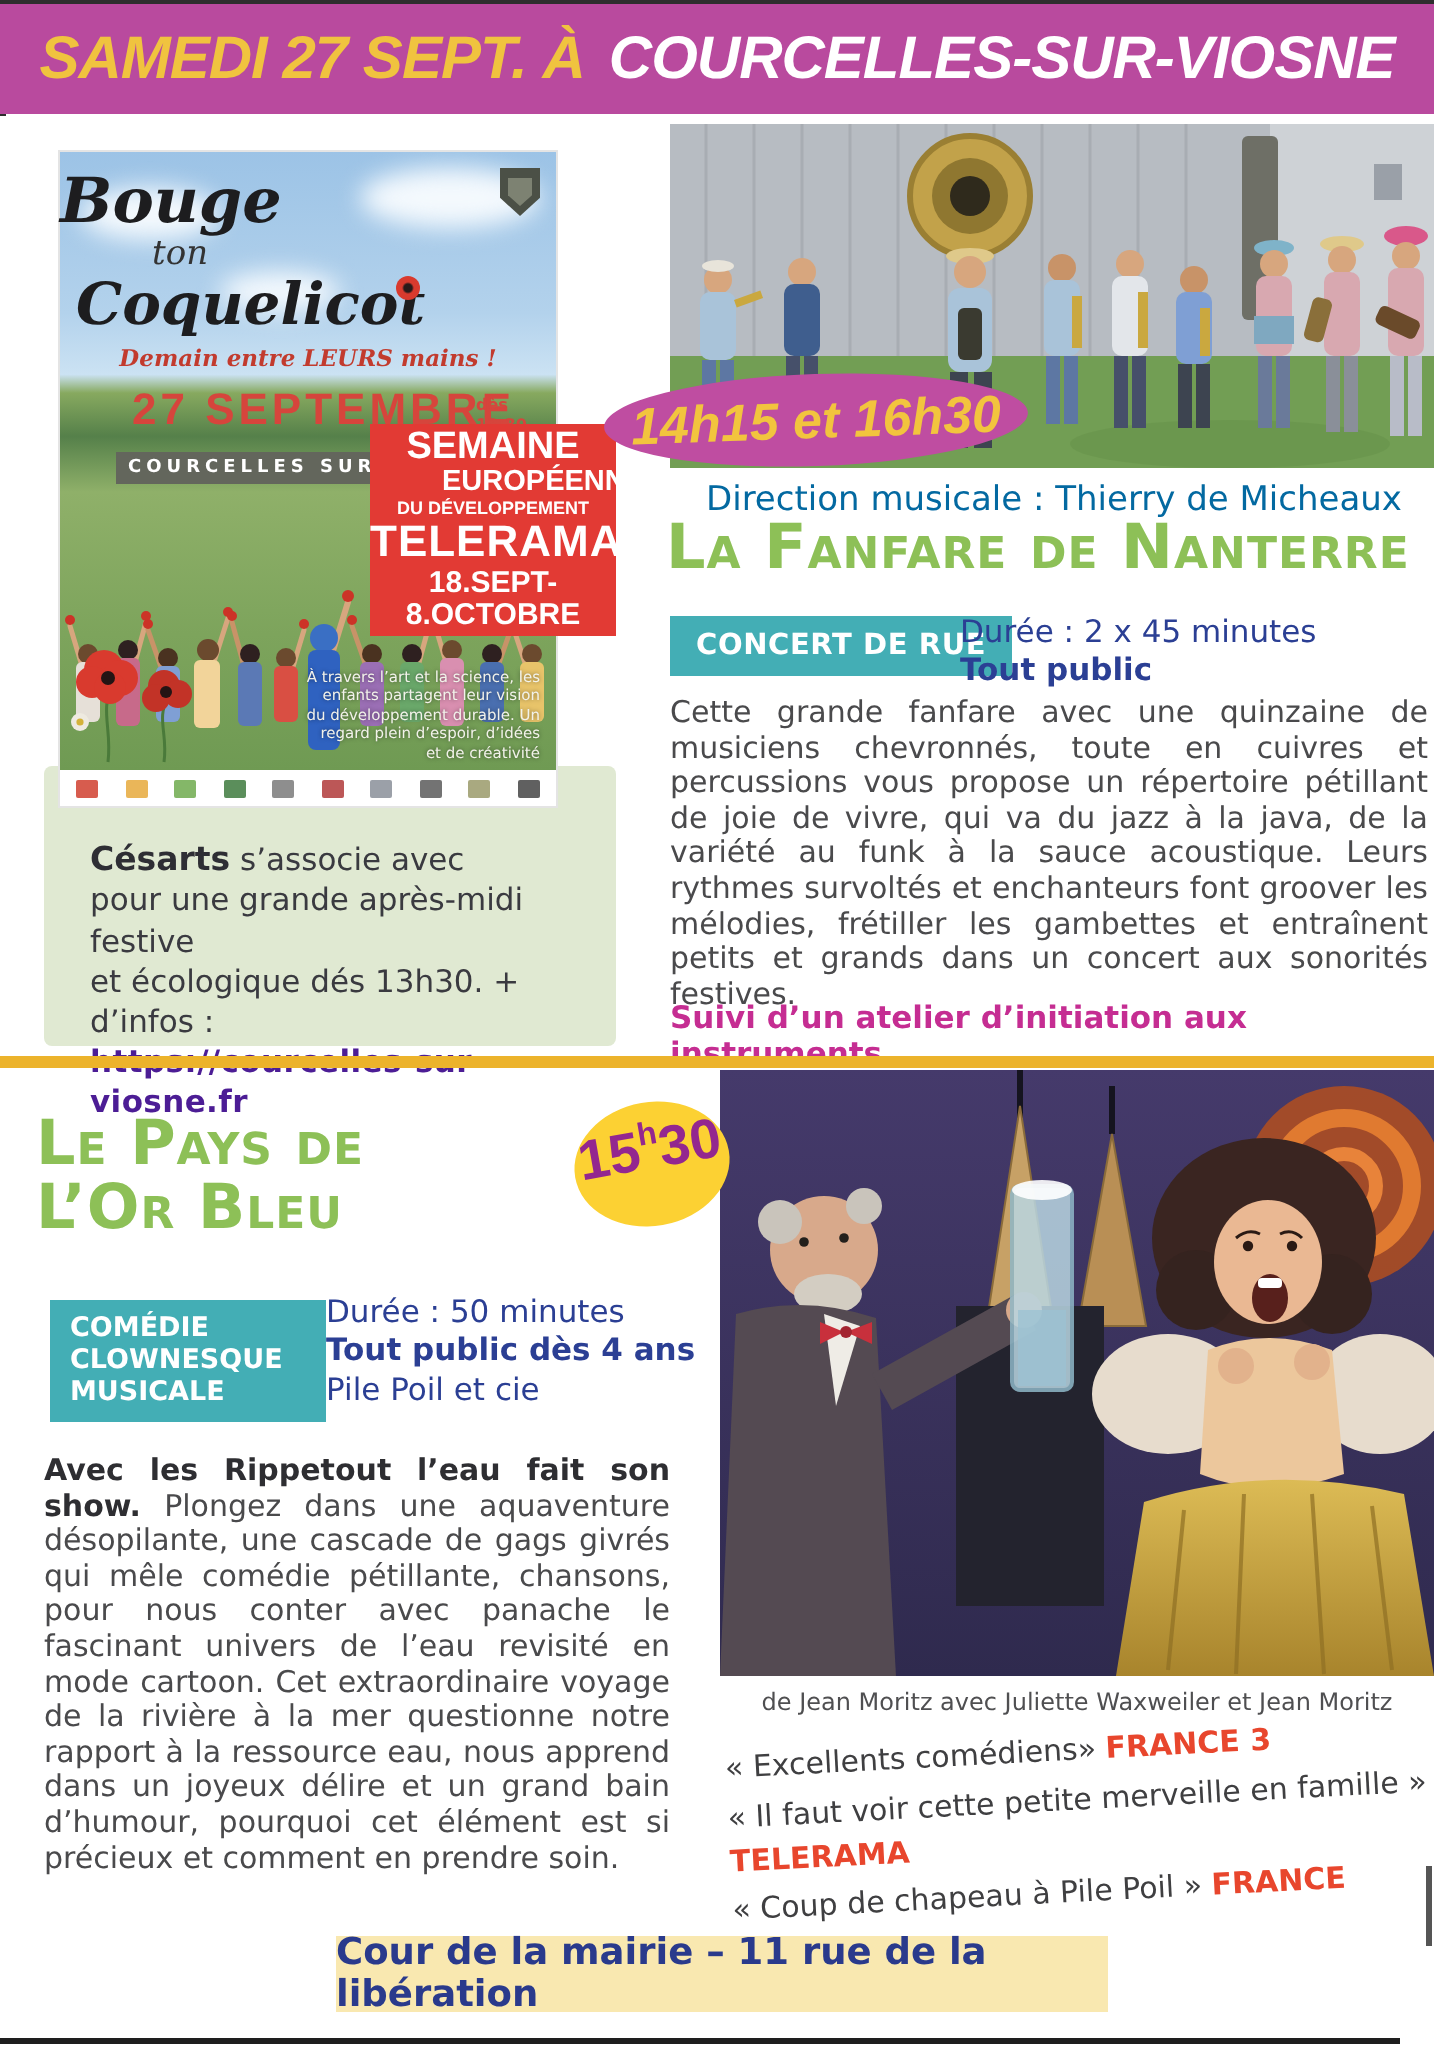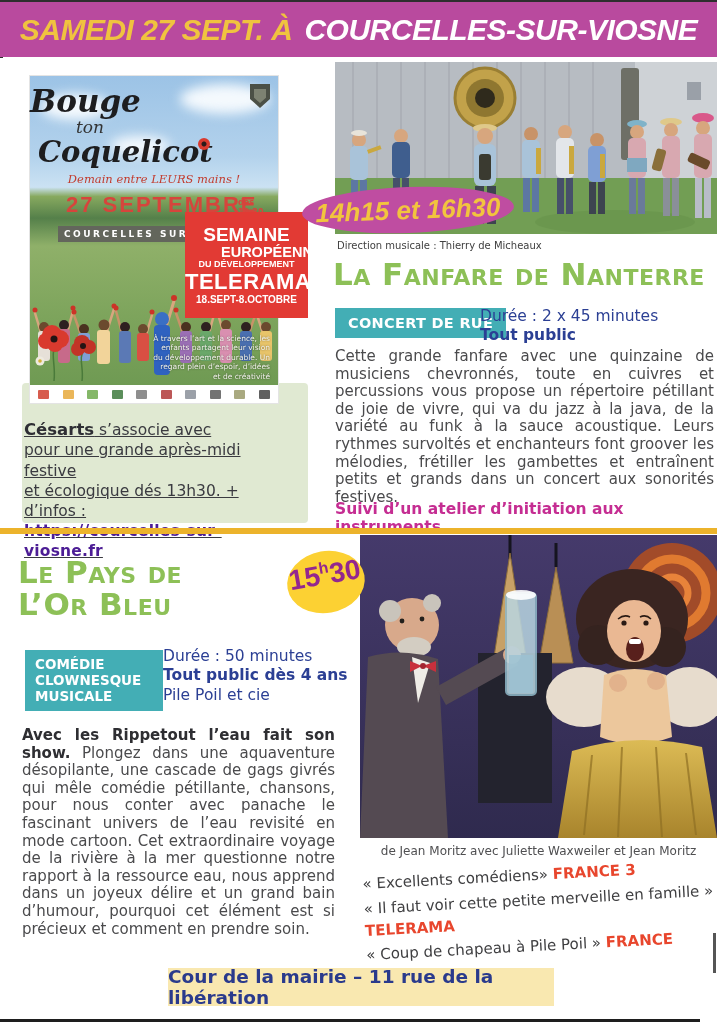--- a/index.html
+++ b/index.html
@@ -28,65 +28,65 @@
       background:linear-gradient(180deg,#9cc3e6 0%,#b3d2ec 26%,#cbe2f3 36%,#87a95f 39%,#55804a 46%,#8fb069 55%,#7da45c 78%,#6f9a53 100%);}
   .cloud{position:absolute;background:#f4f9fd;border-radius:50%;filter:blur(6px);}
   .poster-title{position:absolute;left:0;top:10px;color:#1d1d1f;
       font-family:"DejaVu Serif",serif;font-style:italic;line-height:1;}
   .poster-title .t1{font-size:31px;font-weight:bold;}
   .poster-title .t2{font-size:17px;margin-left:46px;display:block;margin-top:2px;color:#333;}
   .poster-title .t3{font-size:29px;font-weight:bold;display:block;margin-top:2px;margin-left:8px;}
   .poppy-dot{position:absolute;left:168px;top:62px;width:12px;height:12px;border-radius:50%;
       background:radial-gradient(circle at 50% 50%, #2a1a1a 0 2px, #d93a2e 3px 100%);}
   .poster-tagline{position:absolute;left:0;right:0;top:96px;text-align:center;
-      font-family:"DejaVu Serif",serif;font-style:italic;font-size:11.5px;color:#c23b2e;}
+      font-family:"DejaVu Serif",serif;font-style:italic;font-size:11.5px;color:#c23b2e;font-weight:bold;}
   .poster-date{position:absolute;left:36px;top:116px;color:#d6453c;
       font-family:"Liberation Sans",sans-serif;font-weight:bold;font-size:22px;letter-spacing:2px;}
   .poster-time{position:absolute;left:208px;top:122px;color:#d6453c;font-size:8px;font-weight:bold;width:40px;line-height:1.2;}
   .poster-loc{position:absolute;left:28px;top:150px;background:#63665c;color:#fff;
       font-size:9px;font-weight:bold;letter-spacing:2.5px;padding:3px 6px;}
   .red-box{position:absolute;left:155px;top:136px;width:123px;height:106px;background:#e23a34;
       color:#fff;text-align:center;font-family:"Liberation Sans",sans-serif;font-weight:bold;
       display:flex;flex-direction:column;justify-content:center;line-height:1.05;z-index:3;}
   .red-box .r1{font-size:19px;}
   .red-box .r2{font-size:14.5px;padding-left:36px;}
   .red-box .r3{font-size:9px;}
   .red-box .r4{font-size:22px;letter-spacing:.5px;}
-  .red-box .r5{font-size:10px;margin-top:2px;}
+  .red-box .r5{font-size:15px;margin-top:2px;}
   .poster-note{position:absolute;right:8px;top:258px;width:118px;font-size:7.5px;line-height:1.25;
       color:#f2f2ea;text-align:right;text-shadow:0 0 2px rgba(0,0,0,.5);}
   .crest{position:absolute;right:8px;top:8px;width:20px;height:24px;background:#4b5046;
       clip-path:polygon(0 0,100% 0,100% 62%,50% 100%,0 62%);display:flex;align-items:center;justify-content:center;}
   .crest-inner{width:12px;height:14px;background:#7d8272;clip-path:polygon(0 0,100% 0,100% 62%,50% 100%,0 62%);}
   .logo-strip{position:absolute;left:0;right:0;bottom:0;height:18px;background:#fff;
       display:flex;align-items:center;justify-content:space-between;padding:0 8px;}
   .logo-strip i{display:block;width:11px;height:9px;border-radius:1px;opacity:.85;}
 
   
-  .cesarts{left:24px;top:419px;width:268px;font-size:15.5px;line-height:1.3;color:#3a3a40;text-decoration:underline;}
+  .cesarts{left:45px;top:419px;width:268px;font-size:15.5px;line-height:1.3;color:#3a3a40;}
   .cesarts b{font-size:16.5px;color:#2e2e34;}
   .cesarts .link{font-weight:bold;font-size:15.5px;color:#4c1d95;letter-spacing:.2px;}
 
   
   .photo1{left:335px;top:62px;width:382px;height:172px;overflow:hidden;}
   
   .photo2{left:360px;top:535px;width:357px;height:303px;overflow:hidden;}
 
   
   .time1{left:302px;top:187px;width:212px;height:46px;background:#bf4da1;border-radius:50%;
       display:flex;align-items:center;justify-content:center;color:#f2c43e;
       font-weight:bold;font-style:italic;font-size:26px;transform:rotate(-2deg);z-index:5;
       font-family:"Liberation Sans",sans-serif;}
   .time2{left:287px;top:551px;width:78px;height:54px;background:#fcd133;border-radius:50%;
       display:flex;align-items:flex-start;justify-content:center;color:#93278f;
       font-weight:bold;font-size:28px;transform:rotate(-10deg);z-index:5;padding-top:8px;
       font-family:"Liberation Sans",sans-serif;}
   .time2 sup{font-size:16px;line-height:1;margin-top:1px;}
 
-  .credit{left:337px;top:240px;font-size:10px;color:#404040;}
+  .credit{left:353px;top:240px;font-size:17px;color:#0369a1;}
   .green-title{font-variant:small-caps;color:#8dc057;font-weight:600;
       font-family:"DejaVu Sans",sans-serif;letter-spacing:.5px;}
   .title1{left:333px;top:256px;font-size:31px;}
   .title2{left:18px;top:556px;font-size:31px;line-height:1.04;}
 
   .teal-badge{background:#43aeb5;color:#ffffff;font-weight:bold;}
   .badge1{left:335px;top:308px;font-size:14.5px;padding:7px 13px;letter-spacing:.3px;}
   .badge2{left:25px;top:650px;font-size:13.5px;line-height:1.2;padding:6px 10px;width:118px;}
 
   .meta{color:#2b3f94;font-size:15.5px;line-height:1.25;}

